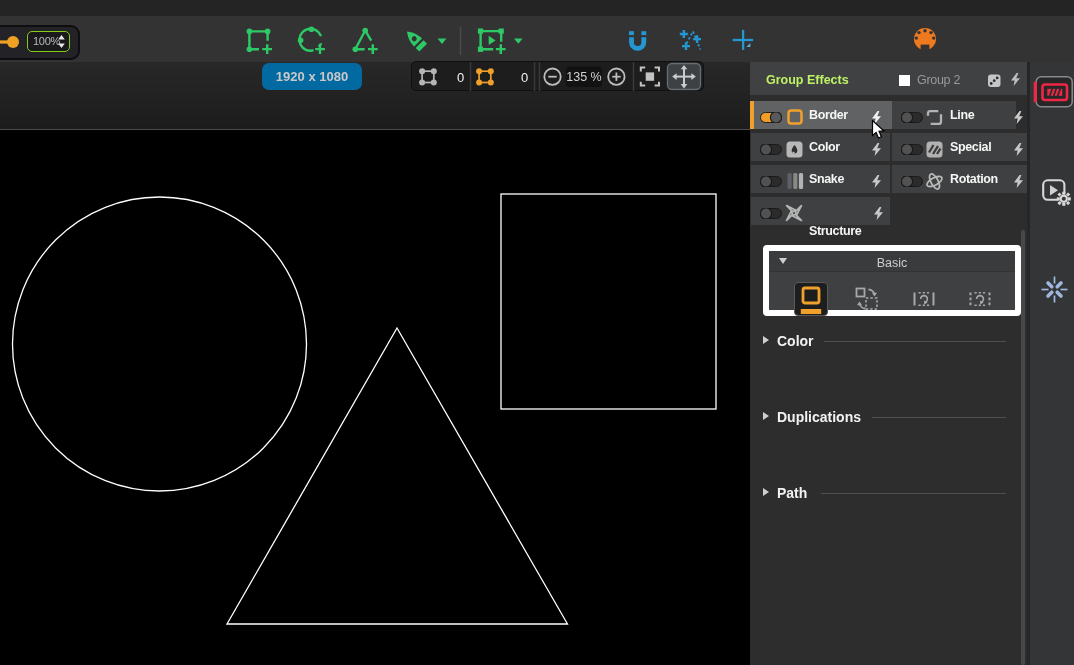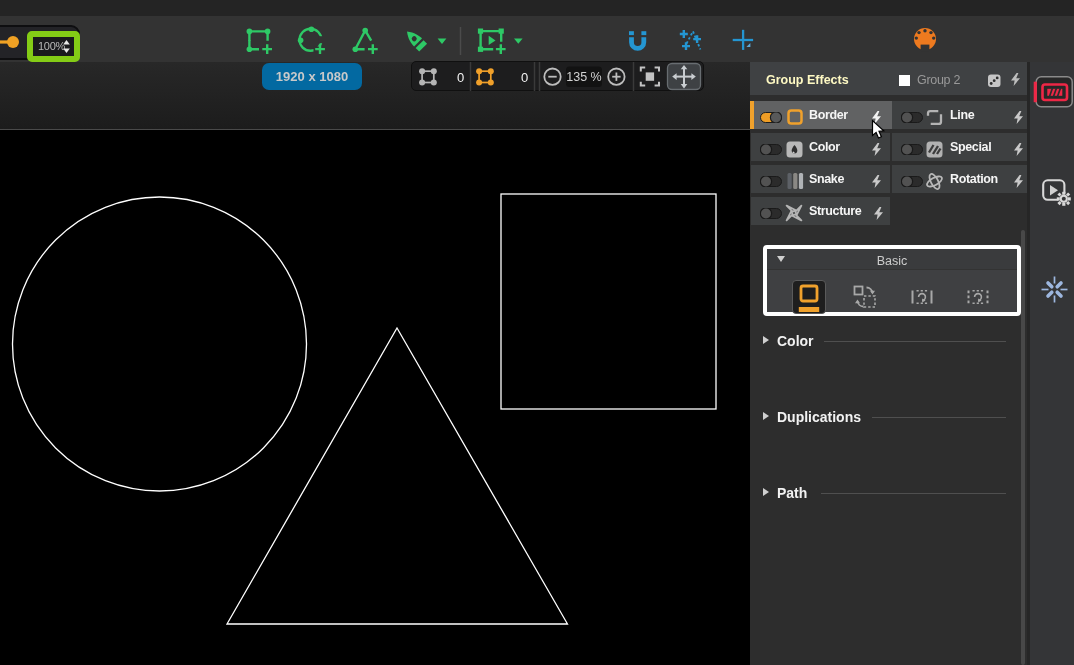--- a/index.html
+++ b/index.html
@@ -4,26 +4,26 @@
 <style>
   html,body{margin:0;padding:0;}
   body{width:1074px;height:665px;overflow:hidden;background:#000;font-family:"Liberation Sans",sans-serif;}
   #app{position:relative;width:1074px;height:665px;background:#000;overflow:hidden;}
   .abs{position:absolute;}
   .topstrip{left:0;top:0;width:1074px;height:16px;background:#242424;}
   .toolbar{left:0;top:16px;width:1074px;height:46px;background:#333333;}
   .substrip{left:0;top:62px;width:750px;height:67px;background:linear-gradient(#282828,#1c1c1c);border-bottom:1px solid #4a4a4a;}
   .tooltip{left:262px;top:63px;width:100px;height:27px;background:#0369a1;border-radius:7px;color:#c9c9c9;font-size:13px;font-weight:bold;text-align:center;line-height:27px;}
   .zoombar{left:-22px;top:25px;width:98px;height:31px;background:#232327;border:2px solid #0e0e10;border-radius:9px;}
-  .spin{position:absolute;left:47px;top:4px;width:41px;height:19px;background:#1a1a1d;border:6px solid #84cc16;border-radius:5px;color:#b9b9b9;font-size:11px;}
+  .spin{position:absolute;left:47px;top:4px;width:41px;height:19px;background:#1a1a1d;border:1px solid #84cc16;border-radius:5px;color:#b9b9b9;font-size:11px;}
   .spin span{position:absolute;left:5px;top:3px;letter-spacing:-0.3px;}
   .tbar{left:411px;top:61px;width:293px;height:30px;background:#1d1d1e;border:1px solid #101010;border-radius:5px;box-sizing:border-box;}
   .panel{left:750px;top:62px;width:280px;height:603px;background:#2d2d2d;}
   .phead{left:750px;top:62px;width:280px;height:33px;background:#3f4143;}
-  .phead .t{position:absolute;left:16px;top:11px;font-size:12.5px;font-weight:bold;color:#fef9c3;}
+  .phead .t{position:absolute;left:16px;top:11px;font-size:12.5px;font-weight:bold;color:#bef264;}
   .phead .sw{position:absolute;left:149px;top:13px;width:11px;height:11px;background:#fff;}
   .phead .gn{position:absolute;left:167px;top:11px;font-size:12.5px;letter-spacing:-0.3px;color:#999;}
   .row{position:absolute;height:28px;background:#3e4041;}
   .row.hl{background:#616263;}
   .row .lbl{position:absolute;top:7px;font-size:12.5px;letter-spacing:-0.35px;font-weight:bold;color:#f5f5f5;}
   .obar{left:750px;top:101px;width:4px;height:28px;background:#f0a12c;}
   .rcol{left:1030px;top:62px;width:44px;height:603px;background:#343537;}
   .sect{position:absolute;left:750px;width:280px;height:20px;}
   .sect .tri{position:absolute;left:13px;top:5px;width:0;height:0;border-left:6px solid #cfcfcf;border-top:4.5px solid transparent;border-bottom:4.5px solid transparent;}
   .sect .lbl{position:absolute;left:27px;top:2px;font-size:14px;font-weight:bold;color:#f2f2f2;}
@@ -210,21 +210,21 @@
       <circle cx="16" cy="5.5" r="5.6" fill="#58595a" stroke="#1e1e1e" stroke-width="1.2"></circle>
     </svg>
     <svg style="position:absolute;left:36px;top:8px;" width="16" height="16" viewBox="0 0 16 16">
       <rect x="1.5" y="1.5" width="13" height="13" rx="2.8" fill="none" stroke="#f0a12c" stroke-width="2.5"></rect>
     </svg>
     <span class="lbl" style="left:58px;">Border</span>
     <svg class="bolt" style="position:absolute;left:120px;top:9.5px;" width="11" height="13" viewBox="0 0 11 13">
       <path d="M6.6,0 L1,7.4 L4.6,7.4 L3.6,13 L10,5.2 L6.2,5.2 L8.4,0 Z" fill="#f2f2f2"></path>
     </svg>
   </div>
-  <div class="row" style="left:892px;top:101px;width:138px;">
+  <div class="row" style="left:892px;top:101px;width:124px;">
     <svg style="position:absolute;left:9px;top:11px;" width="22" height="11" viewBox="0 0 22 11">
       <rect x="0.5" y="0.5" width="21" height="10" rx="5" fill="#2b2b2b" stroke="#1a1a1a"></rect>
       <circle cx="6" cy="5.5" r="5.6" fill="#525252" stroke="#1a1a1a" stroke-width="1.2"></circle>
     </svg>
     <svg style="position:absolute;left:34px;top:8px;" width="17" height="17" viewBox="0 0 17 17">
       <path d="M2,6.8 L2,4.3 Q2,2.1 4.2,2.1 L12.3,2.1" fill="none" stroke="#b3b3b3" stroke-width="2.3"></path>
       <path d="M15,5.2 L15,12.7 Q15,14.9 12.8,14.9 L4.7,14.9" fill="none" stroke="#b3b3b3" stroke-width="2.3"></path>
     </svg>
     <span class="lbl" style="left:58px;">Line</span>
     <svg style="position:absolute;left:121px;top:9.5px;" width="11" height="13" viewBox="0 0 11 13">
@@ -301,36 +301,36 @@
       <circle cx="6" cy="5.5" r="5.6" fill="#525252" stroke="#1a1a1a" stroke-width="1.2"></circle>
     </svg>
     <svg style="position:absolute;left:34px;top:7px;" width="18" height="18" viewBox="0 0 18 18">
       <g fill="none" stroke="#b5b5b5" stroke-width="1.8" stroke-linejoin="round">
         <path d="M1.6,1.6 L10.8,6.3 L7.6,7.6 Z"></path>
         <path d="M16.4,1.6 L11.7,10.8 L10.4,7.6 Z"></path>
         <path d="M16.4,16.4 L7.2,11.7 L10.4,10.4 Z"></path>
         <path d="M1.6,16.4 L6.3,7.2 L7.6,10.4 Z"></path>
       </g>
     </svg>
-    <span class="lbl" style="left:58px;">Structure</span>
+    <span class="lbl" style="left:58px;margin-top:20px;">Structure</span>
     <svg style="position:absolute;left:122px;top:9.5px;" width="11" height="13" viewBox="0 0 11 13">
       <path d="M6.6,0 L1,7.4 L4.6,7.4 L3.6,13 L10,5.2 L6.2,5.2 L8.4,0 Z" fill="#c9c9c9"></path>
     </svg>
   </div>
   <div class="abs obar"></div>
 
   <svg class="abs" style="left:985px;top:72px;" width="40" height="18" viewBox="0 0 40 18">
     <rect x="3" y="2.5" width="12.5" height="12.5" rx="3" fill="#c6c6c6"></rect>
     <circle cx="12.2" cy="5.9" r="1.4" fill="#2e2e2e"></circle>
     <circle cx="9.2" cy="8.7" r="1.4" fill="#2e2e2e"></circle>
     <circle cx="6.2" cy="11.5" r="1.4" fill="#2e2e2e"></circle>
     <path d="M31.6,1 L26,8.4 L29.6,8.4 L28.6,14 L35,6.2 L31.2,6.2 L33.4,1 Z" fill="#bdbdbd"></path>
   </svg>
 
-  <div class="abs" style="left:763px;top:245px;width:258px;height:71px;border:4px solid #ffffff;border-radius:4px;background:#3f4042;box-sizing:border-box;">
+  <div class="abs" style="left:763px;top:245px;width:258px;height:71px;border:6px solid #ffffff;border-radius:4px;background:#3f4042;box-sizing:border-box;">
     <div style="position:absolute;left:0;top:0;width:100%;height:20px;background:#3a3b3d;border-radius:3px 3px 0 0;border-bottom:1px solid #333;"></div>
     <div style="position:absolute;left:10px;top:7px;width:0;height:0;border-top:6px solid #cfcfcf;border-left:4.5px solid transparent;border-right:4.5px solid transparent;"></div>
     <span style="position:absolute;left:0;right:0;top:5px;text-align:center;font-size:12.5px;color:#cdcdcd;">Basic</span>
 
     <div style="position:absolute;left:25px;top:31px;width:34px;height:34px;background:#1e1e1e;border:1px solid #5a5a5a;border-radius:4px;box-sizing:border-box;">
       <svg style="position:absolute;left:5px;top:3px;" width="22" height="28" viewBox="0 0 22 28">
         <rect x="3" y="2" width="16" height="15" rx="2" fill="none" stroke="#f0a12c" stroke-width="2.8"></rect>
         <rect x="0.8" y="23" width="20.4" height="5" fill="#f0a12c"></rect>
       </svg>
     </div>

